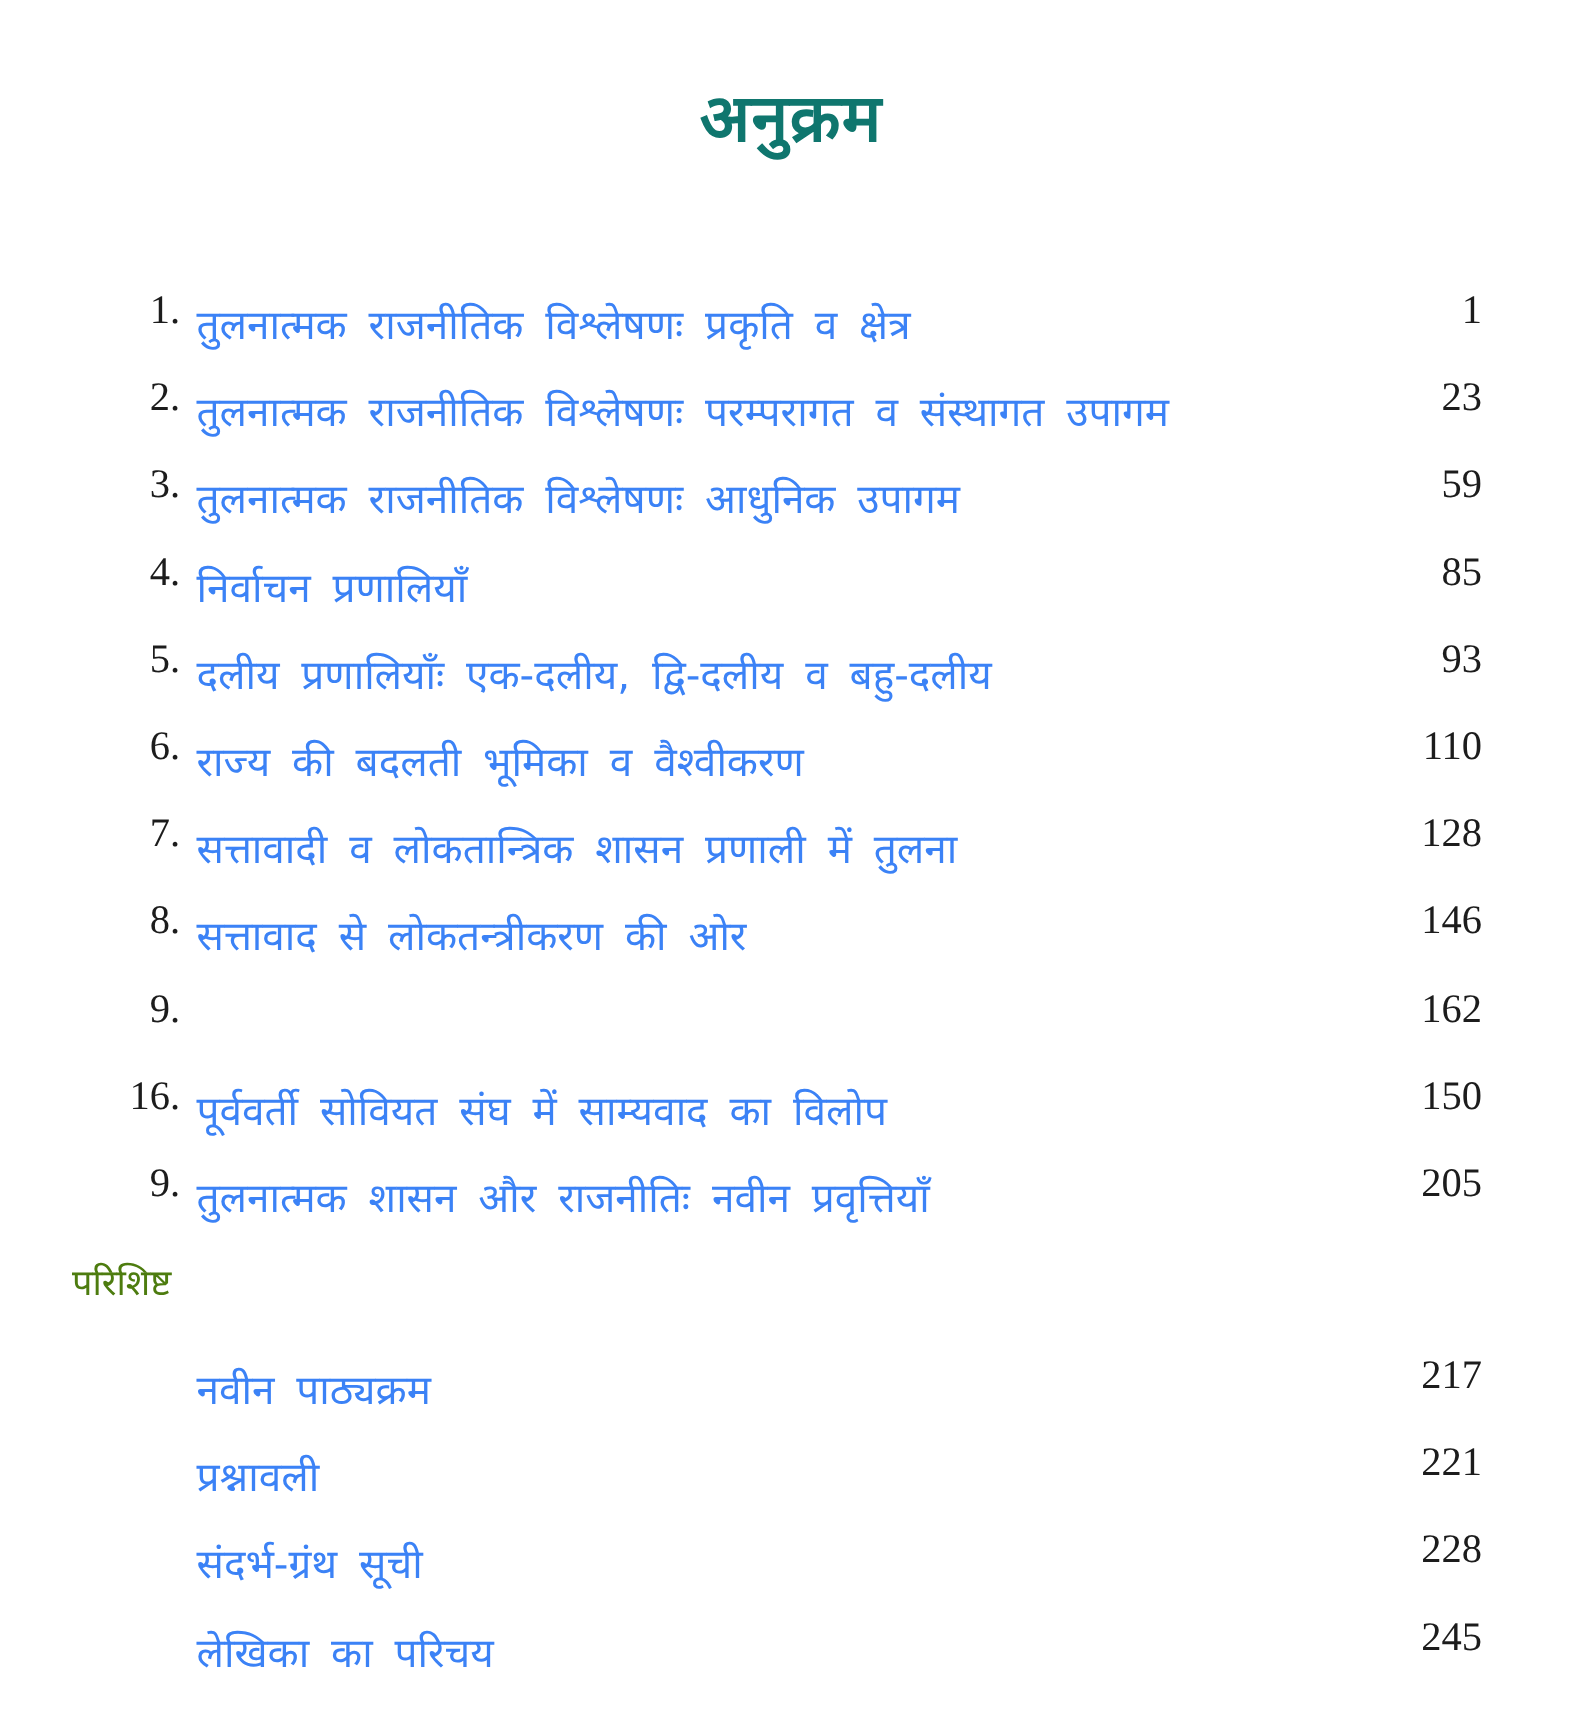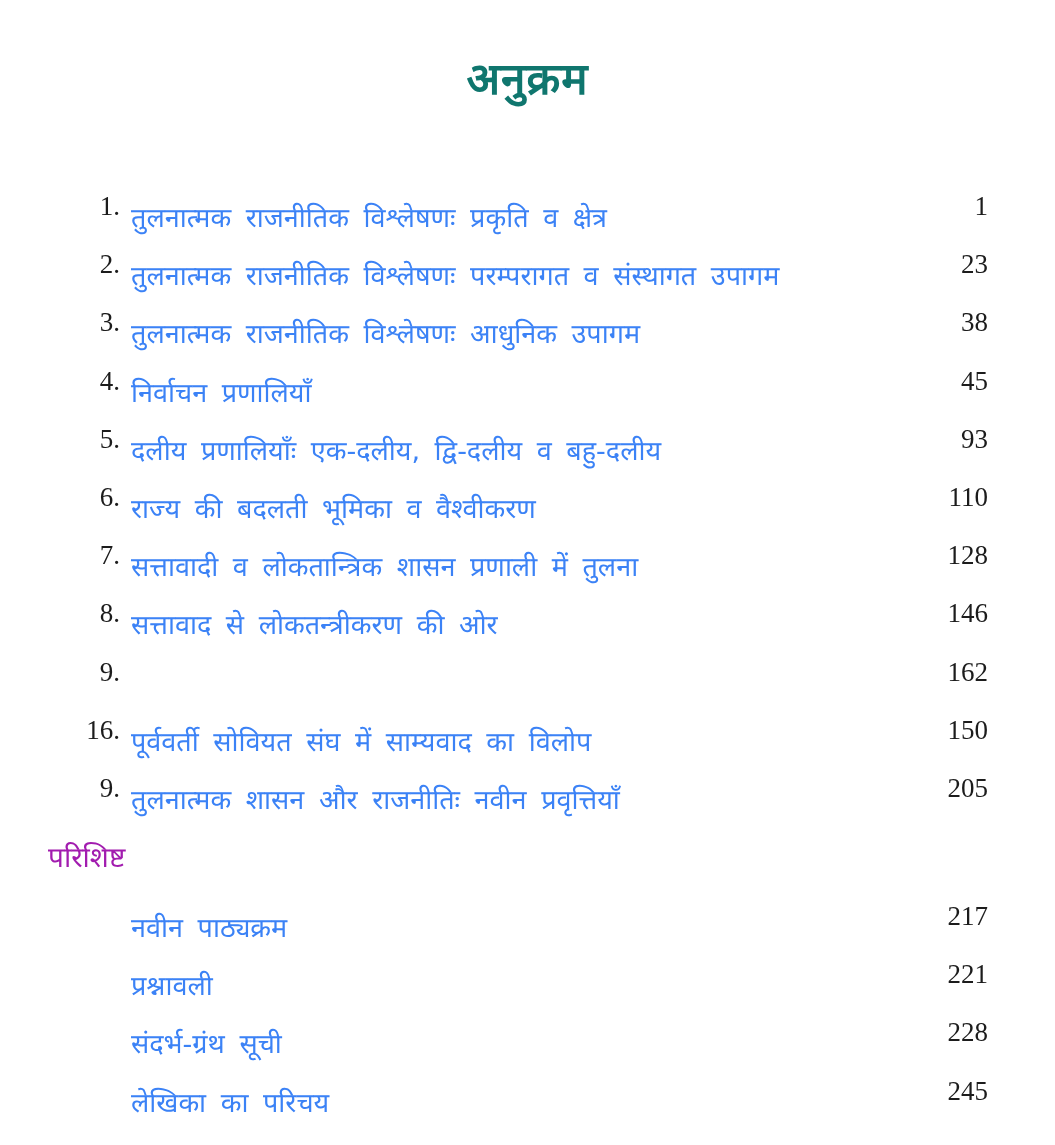--- a/index.html
+++ b/index.html
@@ -66,24 +66,24 @@
       font-family: "Liberation Serif", serif;
       font-size: 27px;
       line-height: 40px;
       color: #1c1c1c;
       white-space: nowrap;
     }
     .appendix-heading {
       position: absolute;
       left: 48px;
       top: 838px;
-      font-family: Liberation Serif, serif;
-      font-size: 28px;
+      font-family: Liberation Mono, monospace;
+      font-size: 24px;
       line-height: 40px;
-      color: #a21caf;
+      color: #4d7c0f;
     }
     .appendix {
       position: absolute;
       left: 0;
       top: 896px;
       width: 1055px;
     }
     .appendix .toc-title {
       left: 131px;
     }
@@ -100,26 +100,26 @@
     <span class="toc-page">1</span>
   </div>
   <div class="toc-row">
     <span class="toc-num">2.</span>
     <span class="toc-title">तुलनात्मक राजनीतिक विश्लेषणः परम्परागत व संस्थागत उपागम</span>
     <span class="toc-page">23</span>
   </div>
   <div class="toc-row">
     <span class="toc-num">3.</span>
     <span class="toc-title">तुलनात्मक राजनीतिक विश्लेषणः आधुनिक उपागम</span>
-    <span class="toc-page">38</span>
+    <span class="toc-page">59</span>
   </div>
   <div class="toc-row">
     <span class="toc-num">4.</span>
     <span class="toc-title">निर्वाचन प्रणालियाँ</span>
-    <span class="toc-page">45</span>
+    <span class="toc-page">85</span>
   </div>
   <div class="toc-row">
     <span class="toc-num">5.</span>
     <span class="toc-title">दलीय प्रणालियाँः एक-दलीय, द्वि-दलीय व बहु-दलीय</span>
     <span class="toc-page">93</span>
   </div>
   <div class="toc-row">
     <span class="toc-num">6.</span>
     <span class="toc-title">राज्य की बदलती भूमिका व वैश्वीकरण</span>
     <span class="toc-page">110</span>

